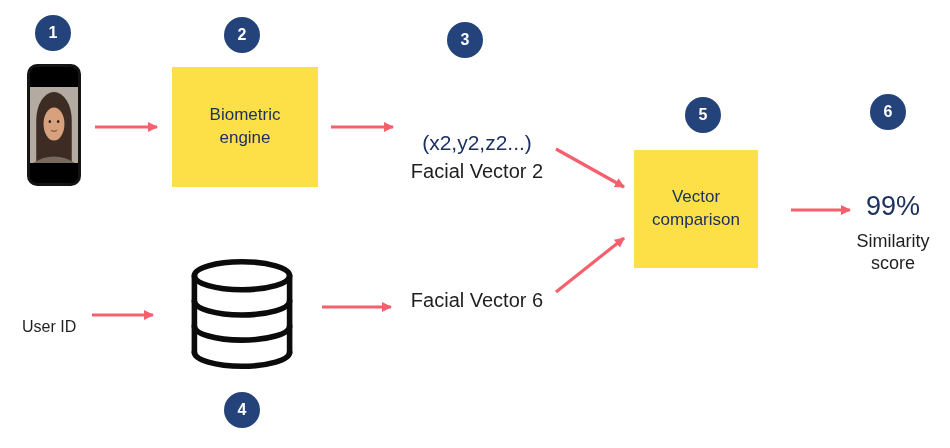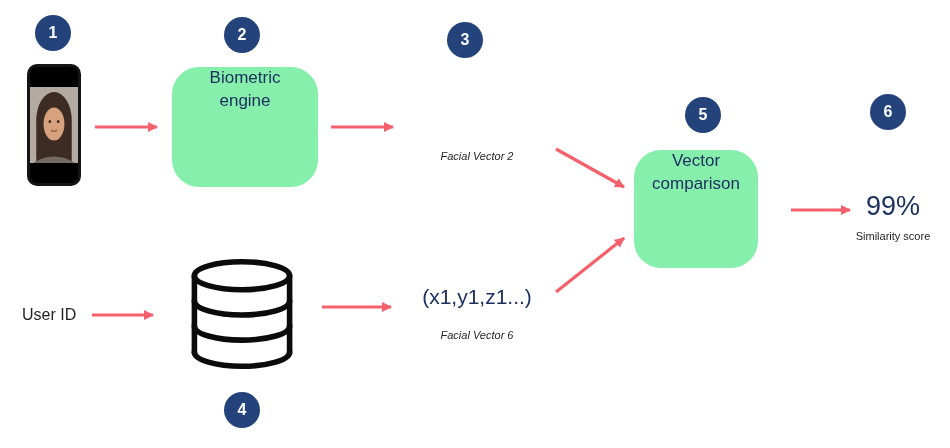--- a/index.html
+++ b/index.html
@@ -12,39 +12,38 @@
   }
   
   .badge{
     position:absolute;width:36px;height:36px;border-radius:50%;
     background:#24437a;color:#ffffff;
     display:flex;align-items:center;justify-content:center;
     font-size:16px;font-weight:700;line-height:1;
   }
   
   .box{
-    position:absolute;background:#86efac;
-    display:flex;justify-content:center;
+    position:absolute;background:#fde047;
+    display:flex;align-items:center;justify-content:center;
     text-align:center;
-    border-radius:27px;
   }
   .box .box-label{
     width:108px;color:#1d3160;font-size:17px;font-weight:500;line-height:1.35;
   }
   
   .vec{position:absolute;width:170px;text-align:center;}
   .vec .vec-value{color:#1d3160;font-size:21px;font-weight:500;line-height:1.2;}
-  .vec .vec-caption{color:#1f1f1f;font-size:11px;margin-top:20px;line-height:1.2;font-style:italic;}
+  .vec .vec-caption{color:#1f1f1f;font-size:20px;margin-top:4px;line-height:1.2;}
   
   .result{position:absolute;width:120px;text-align:center;}
   .result .result-value{color:#1d3160;font-size:27px;font-weight:500;line-height:1.1;}
-  .result .result-caption{color:#1f1f1f;font-size:11px;margin-top:8px;line-height:1.25;width:90px;margin-left:auto;margin-right:auto;}
+  .result .result-caption{color:#1f1f1f;font-size:18px;margin-top:8px;line-height:1.25;width:90px;margin-left:auto;margin-right:auto;}
   
   .userid{
-    position:absolute;left:22px;top:306px;width:66px;
+    position:absolute;left:22px;top:318px;width:66px;
     color:#1f1f1f;font-size:16px;line-height:18px;
   }
   
   .phone{
     position:absolute;left:27px;top:64px;width:54px;height:122px;
     background:#141414;border-radius:10px;padding:3px;box-sizing:border-box;
   }
   .phone .screen{
     width:100%;height:100%;background:#000000;border-radius:7px;
     overflow:hidden;display:flex;flex-direction:column;justify-content:center;
@@ -83,40 +82,40 @@
         </svg>
       </div>
     </div>
   </div>
 
   <div class="box" style="left:172px;top:67px;width:146px;height:120px;">
     <div class="box-label">Biometric engine</div>
   </div>
 
   <div class="vec" style="left:392px;top:130px;">
+    <div class="vec-value">(x2,y2,z2...)</div>
     <div class="vec-caption">Facial Vector 2</div>
   </div>
 
   <div class="userid">User ID</div>
 
   <div class="db">
     <svg viewBox="0 0 120 124" aria-hidden="true">
       <g fill="none" stroke="#0b0b0b" stroke-width="6" stroke-linecap="round">
         <ellipse cx="60" cy="21" rx="51" ry="15" fill="#ffffff"></ellipse>
         <path d="M9,21 v82"></path>
         <path d="M111,21 v82"></path>
         <path d="M9,103 a51,15 0 0 0 102,0"></path>
         <path d="M9,48 a51,15 0 0 0 102,0"></path>
         <path d="M9,75 a51,15 0 0 0 102,0"></path>
       </g>
     </svg>
   </div>
 
   <div class="vec" style="left:392px;top:284px;">
-    <div class="vec-value">(x1,y1,z1...)</div>
     <div class="vec-caption">Facial Vector 6</div>
   </div>
 
   <div class="box" style="left:634px;top:150px;width:124px;height:118px;">
     <div class="box-label">Vector comparison</div>
   </div>
 
   <div class="result" style="left:833px;top:192px;">
     <div class="result-value">99%</div>
     <div class="result-caption">Similarity score</div>

